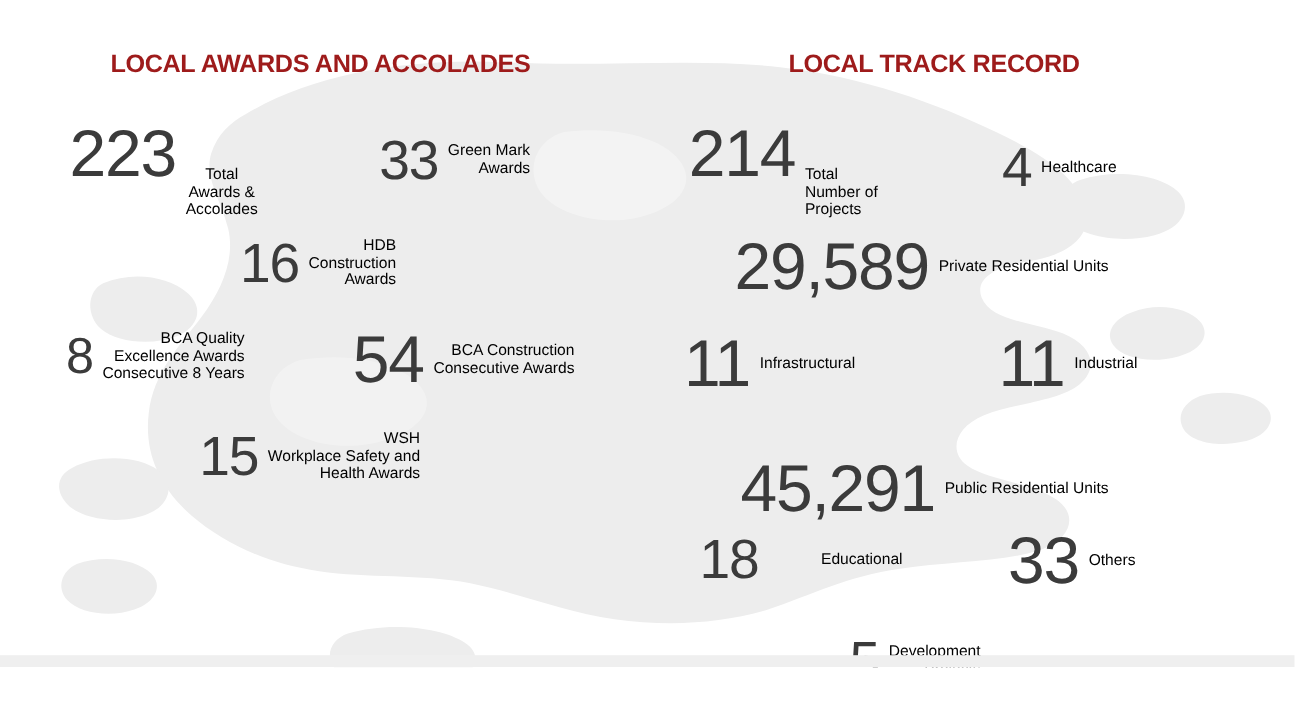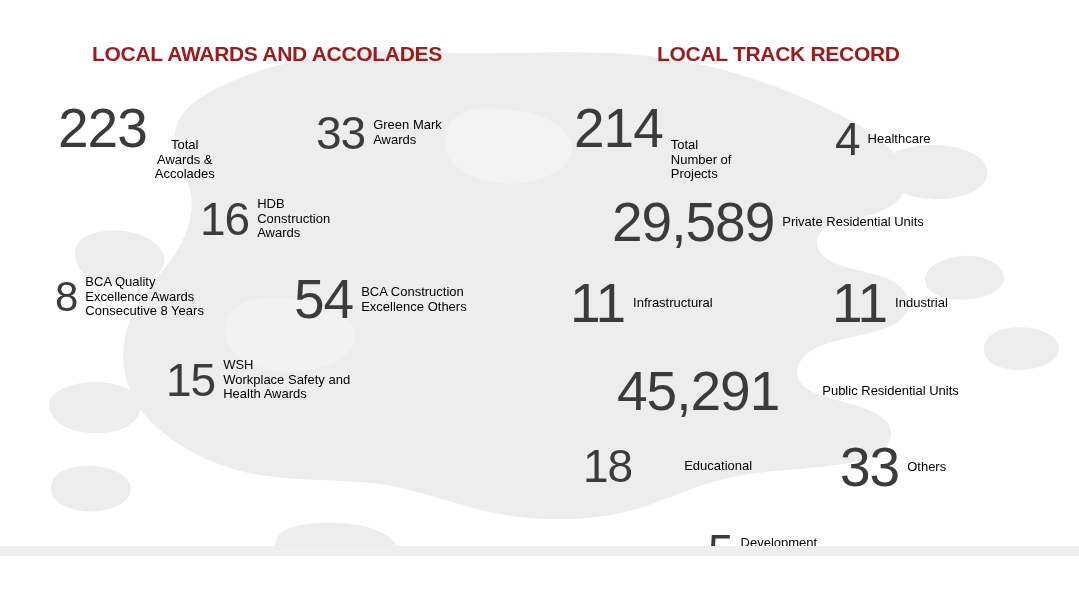--- a/index.html
+++ b/index.html
@@ -66,21 +66,21 @@
     margin-left: 8px;
     white-space: pre-line;
     position: relative;
     top: 2px;
   }
   
   .sz-xl .num { font-size: 55px; }
   .sz-lg .num { font-size: 46px; }
   .sz-md .num { font-size: 42px; }
 
-  .stat.align-mid { align-items: center; }
+  .stat.align-mid { align-items: center; text-align: right; }
   .stat.align-mid .lbl { top: 0; }
 </style>
 </head>
 <body>
 
 <div id="slide">
 
   <svg id="map-bg" viewBox="0 0 1079 606" preserveAspectRatio="none" aria-hidden="true">
     <g fill="#ededed">
       <path d="M205,95 C260,62 340,48 420,52 C505,56 580,48 650,56 C720,64 780,86 830,110
@@ -140,21 +140,21 @@
   <div class="stat sz-md align-mid" style="left:55px; top:275px;">
     <span class="num">8</span>
     <span class="lbl">BCA Quality
 Excellence Awards
 Consecutive 8 Years</span>
   </div>
 
   <div class="stat sz-xl align-mid" style="left:294px; top:272px;">
     <span class="num">54</span>
     <span class="lbl">BCA Construction
-Excellence Others</span>
+Consecutive Awards</span>
   </div>
 
   <div class="stat sz-lg align-mid" style="left:166px; top:357px;">
     <span class="num">15</span>
     <span class="lbl">WSH
 Workplace Safety and
 Health Awards</span>
   </div>
 
   <div class="stat sz-xl" style="left:574px; top:101px;">
@@ -177,21 +177,21 @@
   <div class="stat sz-xl align-mid" style="left:570px; top:276px;">
     <span class="num">11</span>
     <span class="lbl">Infrastructural</span>
   </div>
 
   <div class="stat sz-xl align-mid" style="left:832px; top:276px;">
     <span class="num">11</span>
     <span class="lbl">Industrial</span>
   </div>
 
-  <div class="stat sz-xl align-mid" style="left:617px; top:364px;gap:35px;">
+  <div class="stat sz-xl align-mid" style="left:617px; top:380px;">
     <span class="num">45,291</span>
     <span class="lbl">Public Residential Units</span>
   </div>
 
   <div class="stat sz-lg align-mid" style="left:583px; top:443px;gap:44px;">
     <span class="num">18</span>
     <span class="lbl">Educational</span>
   </div>
 
   <div class="stat sz-xl align-mid" style="left:840px; top:440px;">

